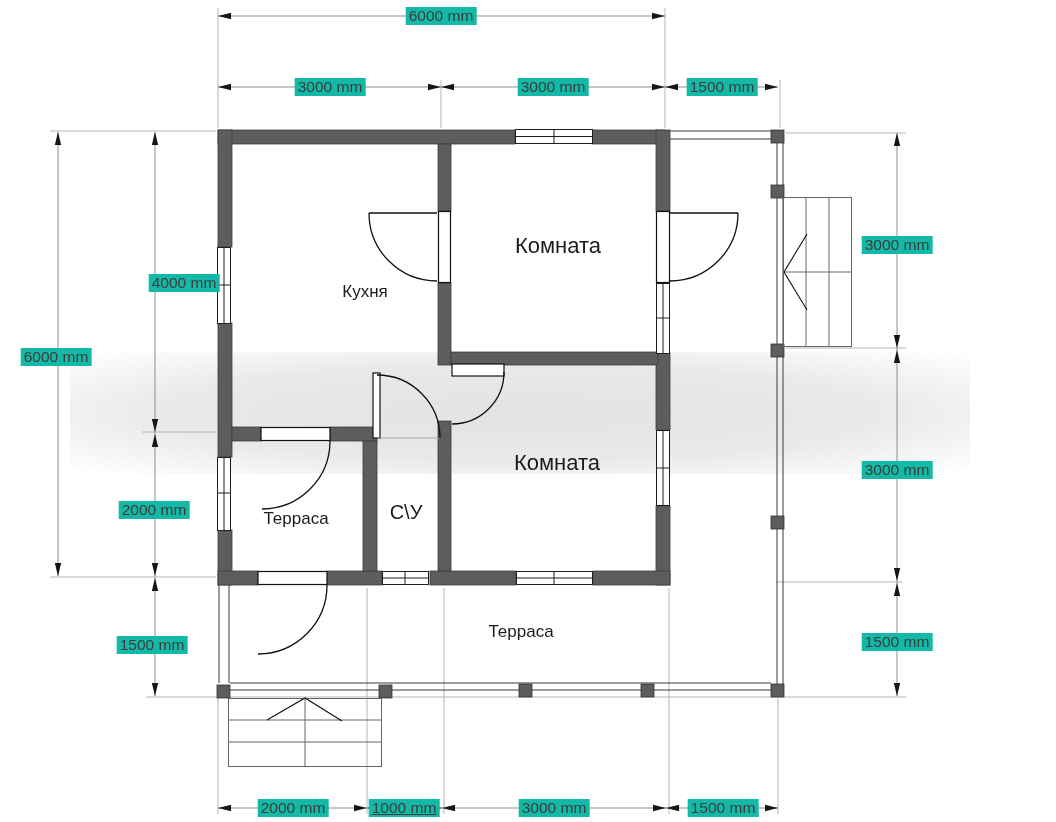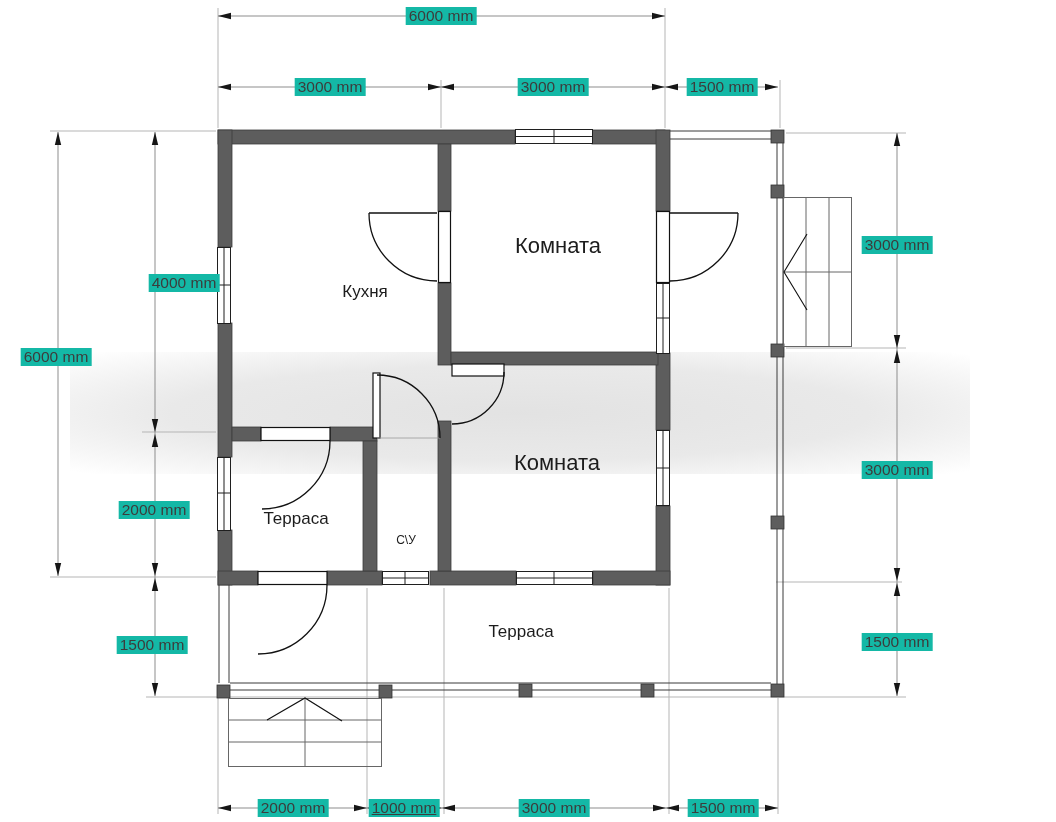--- a/index.html
+++ b/index.html
@@ -28,21 +28,21 @@
   .tline{stroke:#3a3a3a;stroke-width:1;}
   .stair{stroke:#666;stroke-width:1;fill:none;}
   .chev{stroke:#111;stroke-width:1.1;fill:none;}
   .dim{stroke:var(--line,#8d8d8d);stroke-width:1;fill:none;}
   .ext{stroke:var(--ext,#b4b4b4);stroke-width:1;fill:none;}
   .arrow{fill:var(--arrow,#161616);stroke:none;}
   
   .lbl{position:absolute;transform:translate(-50%,-50%);white-space:nowrap;}
   .room{color:var(--label,#1c1c1c);font-size:17px;}
   .room.big{font-size:22px;}
-  .room.small{font-size:12px;margin-top:28px;}
+  .room.small{font-size:20px;}
   .dimtxt{
     color:var(--dim-text,#3c3c3c);font-size:15.5px;background:#14b8a6;padding:0 3px;
   }
 </style>
 </head>
 <body>
 
 <div class="canvas">
 
   <div class="wm-band"></div>

